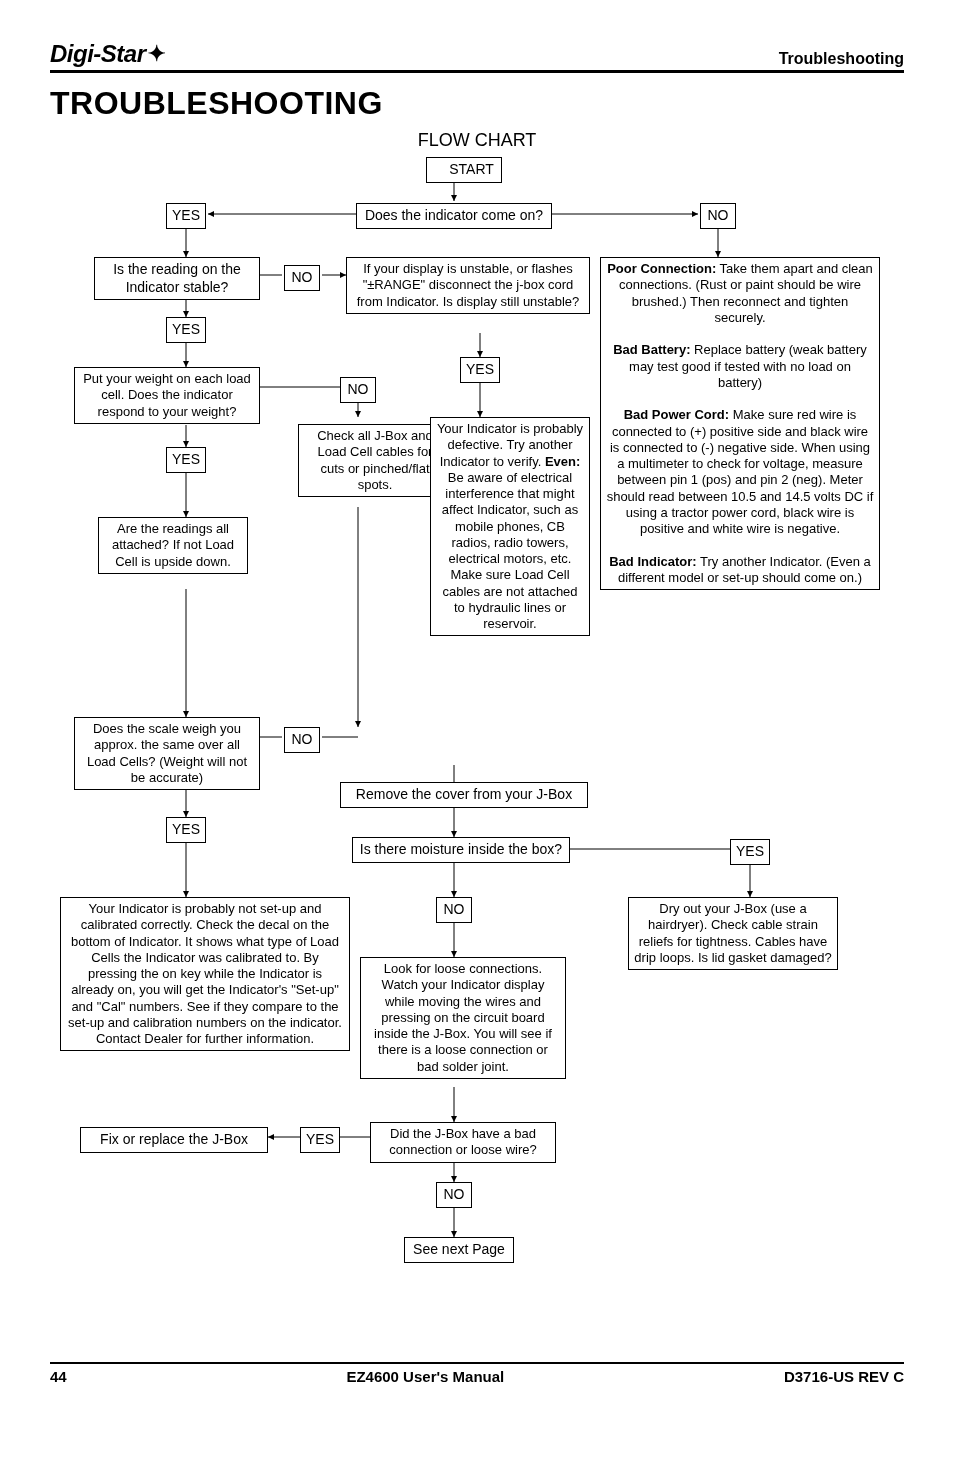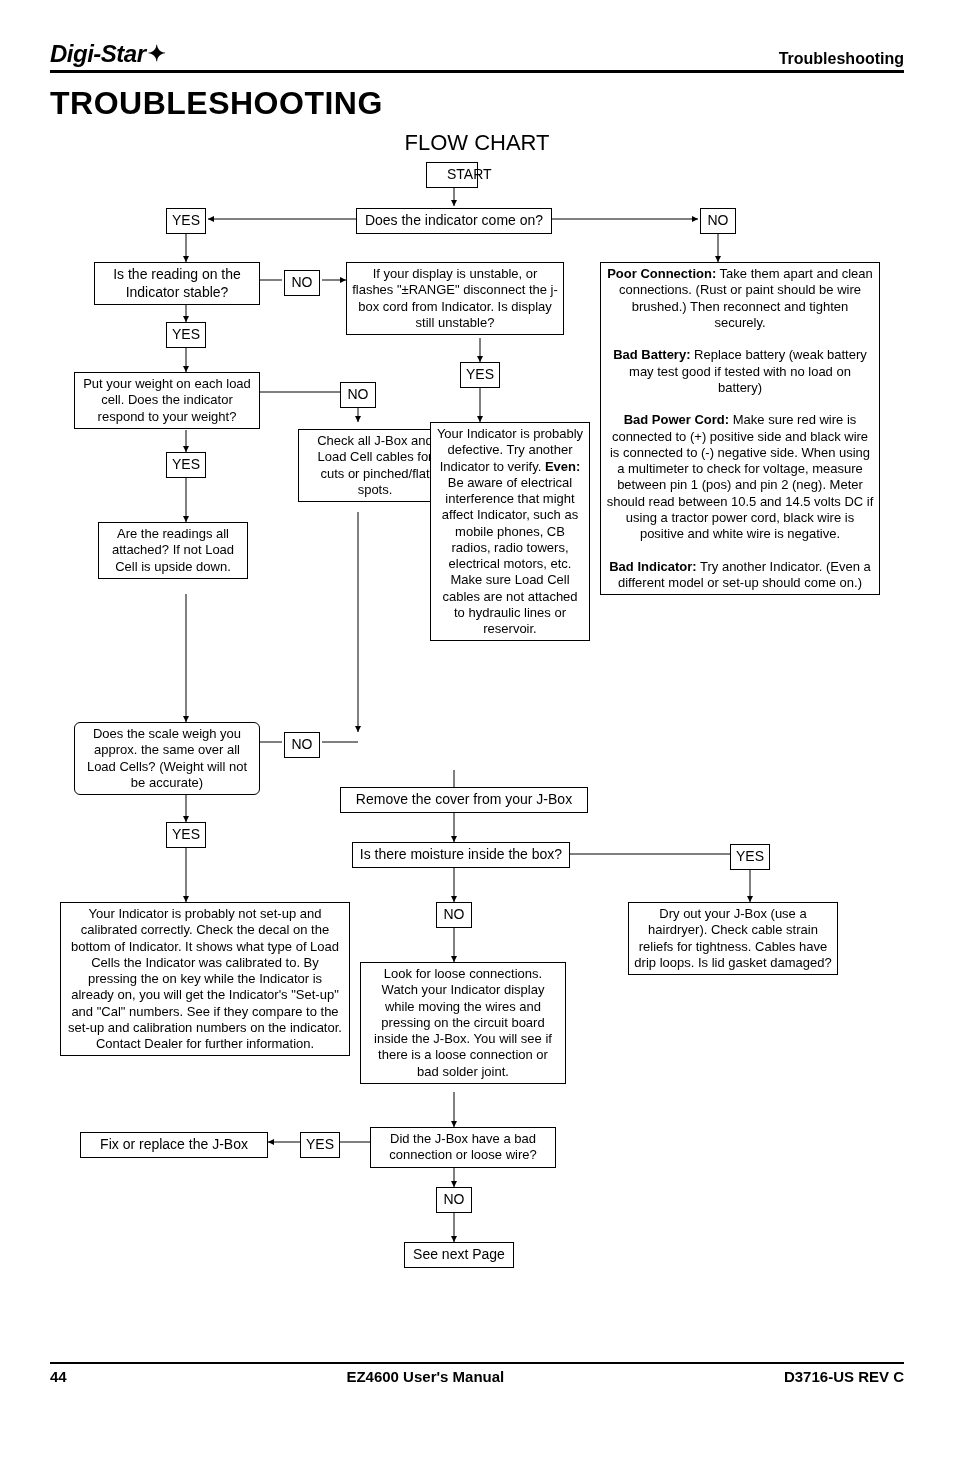--- a/index.html
+++ b/index.html
@@ -40,21 +40,21 @@
     font-weight: bold;
   }
   .main-title {
     font-size: 32px;
     font-weight: 900;
     letter-spacing: 0.5px;
     margin: 12px 0 8px 0;
   }
   .flow-title {
     text-align: center;
-    font-size: 22px;
+    font-size: 18px;
     font-weight: normal;
     margin: 0 0 6px 0;
   }
   .diagram {
     position: relative;
     width: 854px;
     height: 1200px;
   }
   .box {
     position: absolute;
@@ -172,28 +172,28 @@
 
       <line x1="320" y1="980" x2="290" y2="980" stroke="#000"></line>
 
       <line x1="250" y1="980" x2="218" y2="980" stroke="#000" marker-end="url(#ah)"></line>
 
       <line x1="404" y1="1000" x2="404" y2="1025" stroke="#000" marker-end="url(#ah)"></line>
 
       <line x1="404" y1="1047" x2="404" y2="1080" stroke="#000" marker-end="url(#ah)"></line>
     </svg>
 
-    <div class="box" style="left:376px; top:0; width:52px;padding-left:20px;">START</div>
+    <div class="box" style="left:376px; top:0; width:76px;padding-left:20px;">START</div>
     <div class="box" style="left:306px; top:46px; width:196px;">Does the indicator come on?</div>
     <div class="box" style="left:116px; top:46px; width:40px;">YES</div>
     <div class="box" style="left:650px; top:46px; width:36px;">NO</div>
 
     <div class="box" style="left:44px; top:100px; width:166px;">Is the reading on the Indicator stable?</div>
     <div class="box" style="left:234px; top:108px; width:36px;">NO</div>
-    <div class="box small" style="left:296px; top:100px; width:218px;">If your display is unstable, or flashes "±RANGE" disconnect the j-box cord from Indicator. Is display still unstable?</div>
+    <div class="box small" style="left:296px; top:100px; width:244px;">If your display is unstable, or flashes "±RANGE" disconnect the j-box cord from Indicator. Is display still unstable?</div>
 
     <div class="box" style="left:116px; top:160px; width:40px;">YES</div>
     <div class="box" style="left:410px; top:200px; width:40px;">YES</div>
 
     <div class="box small" style="left:550px; top:100px; width:280px; text-align:center;">
       <b>Poor Connection:</b><span> Take them apart and clean connections. (Rust or paint should be wire brushed.) Then reconnect and tighten securely.</span><br><br>
       <b>Bad Battery:</b><span> Replace battery (weak battery may test good if tested with no load on battery)</span><br><br>
       <b>Bad Power Cord:</b><span> Make sure red wire is connected to (+) positive side and black wire is connected to (-) negative side. When using a multimeter to check for voltage, measure between pin 1 (pos) and pin 2 (neg). Meter should read between 10.5 and 14.5 volts DC if using a tractor power cord, black wire is positive and white wire is negative.</span><br><br>
       <b>Bad Indicator:</b><span> Try another Indicator. (Even a different model or set-up should come on.)</span>
     </div>
@@ -203,21 +203,21 @@
     <div class="box" style="left:116px; top:290px; width:40px;">YES</div>
 
     <div class="box small" style="left:248px; top:260px; width:154px;margin-top:7px;">Check all J-Box and Load Cell cables for cuts or pinched/flat spots.</div>
 
     <div class="box small" style="left:380px; top:260px; width:160px;">
       <span>Your Indicator is probably defective. Try another Indicator to verify. </span><b>Even:</b><span> Be aware of electrical interference that might affect Indicator, such as mobile phones, CB radios, radio towers, electrical motors, etc. Make sure Load Cell cables are not attached to hydraulic lines or reservoir.</span>
     </div>
 
     <div class="box small" style="left:48px; top:360px; width:150px;">Are the readings all attached? If not Load Cell is upside down.</div>
 
-    <div class="box small" style="left:24px; top:560px; width:186px;border-radius:6px;">Does the scale weigh you approx. the same over all Load Cells? (Weight will not be accurate)</div>
+    <div class="box small" style="left:24px; top:560px; width:186px;">Does the scale weigh you approx. the same over all Load Cells? (Weight will not be accurate)</div>
     <div class="box" style="left:234px; top:570px; width:36px;">NO</div>
 
     <div class="box" style="left:290px; top:625px; width:248px;">Remove the cover from your J-Box</div>
 
     <div class="box" style="left:116px; top:660px; width:40px;">YES</div>
 
     <div class="box" style="left:302px; top:680px; width:218px;">Is there moisture inside the box?</div>
     <div class="box" style="left:680px; top:682px; width:40px;">YES</div>
 
     <div class="box small" style="left:578px; top:740px; width:210px;">Dry out your J-Box (use a hairdryer). Check cable strain reliefs for tightness. Cables have drip loops. Is lid gasket damaged?</div>

